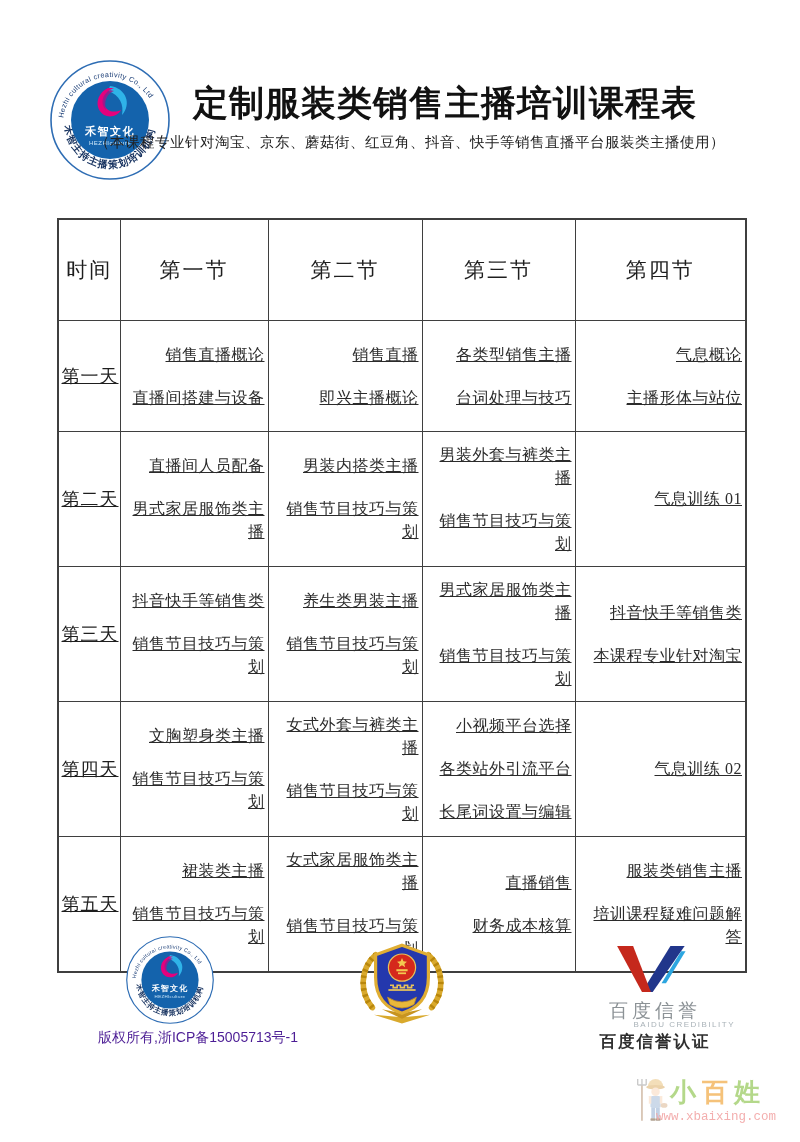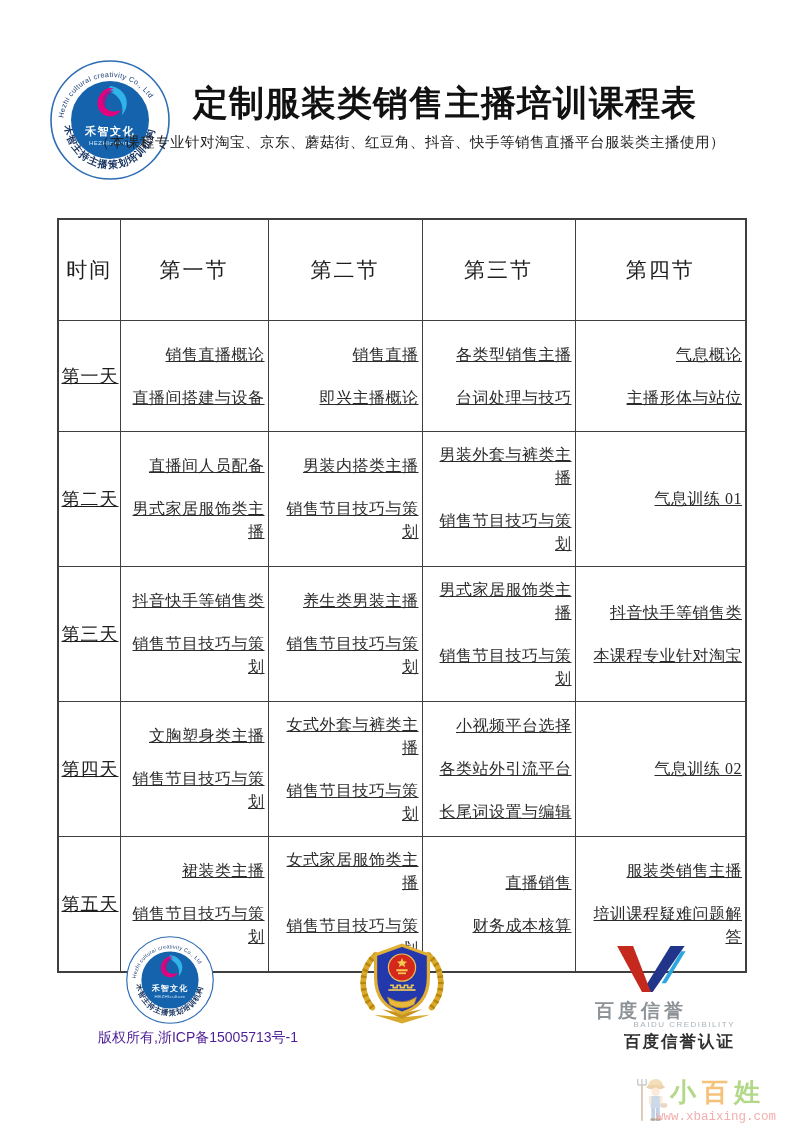--- a/index.html
+++ b/index.html
@@ -33,25 +33,25 @@
   #course-table tr:nth-child(6){height:110px;}
 
   
   .sans{font-family:"Liberation Sans","DejaVu Sans",sans-serif;}
   #copyright{position:absolute;left:48px;top:1029px;width:250px;text-align:right;
              font-size:14px;color:#4c1d95;font-weight:400;}
   #police-badge{position:absolute;left:350px;top:932px;width:104px;height:96px;}
   #police-record{position:absolute;left:285px;top:1027px;width:230px;text-align:center;
                  font-size:16.5px;font-weight:700;color:#1a1a1a;letter-spacing:0.5px;}
   #baidu-logo{position:absolute;left:610px;top:938px;width:80px;height:62px;}
-  #baidu-cn{position:absolute;left:561px;top:998px;width:160px;text-align:center;
-            font-size:19px;color:#8c9296;letter-spacing:4px;font-weight:700;}
+  #baidu-cn{position:absolute;left:575px;top:998px;width:160px;text-align:center;
+            font-size:19px;color:#8c9296;letter-spacing:4px;font-weight:400;}
   #baidu-en{position:absolute;left:575px;top:1020px;width:160px;text-align:right;
             font-size:8px;color:#a9b2b8;letter-spacing:1.5px;}
-  #baidu-cert{position:absolute;left:575px;top:1031px;width:160px;text-align:right;
+  #baidu-cert{position:absolute;left:575px;top:1031px;width:160px;text-align:center;
               font-size:16.5px;font-weight:700;color:#2e2e2e;letter-spacing:2px;font-family:Liberation Mono, monospace;}
 
   
   #watermark{position:absolute;right:4px;bottom:8px;width:160px;height:62px;opacity:0.8;}
   #wm-farmer{position:absolute;left:0px;top:2px;width:34px;height:56px;opacity:0.65;}
   #wm-name{position:absolute;left:34px;top:3px;width:122px;font-size:26px;font-weight:700;
            letter-spacing:6px;font-family:"Liberation Sans","DejaVu Sans",sans-serif;opacity:0.8;}
   .wm-g{color:#8bc34a;} .wm-o{color:#f0a030;}
   #wm-url{position:absolute;left:20px;top:38px;width:140px;font-size:12.5px;color:#ef8f8f;
           font-family:"Liberation Mono","DejaVu Sans Mono",monospace;opacity:0.9;}

